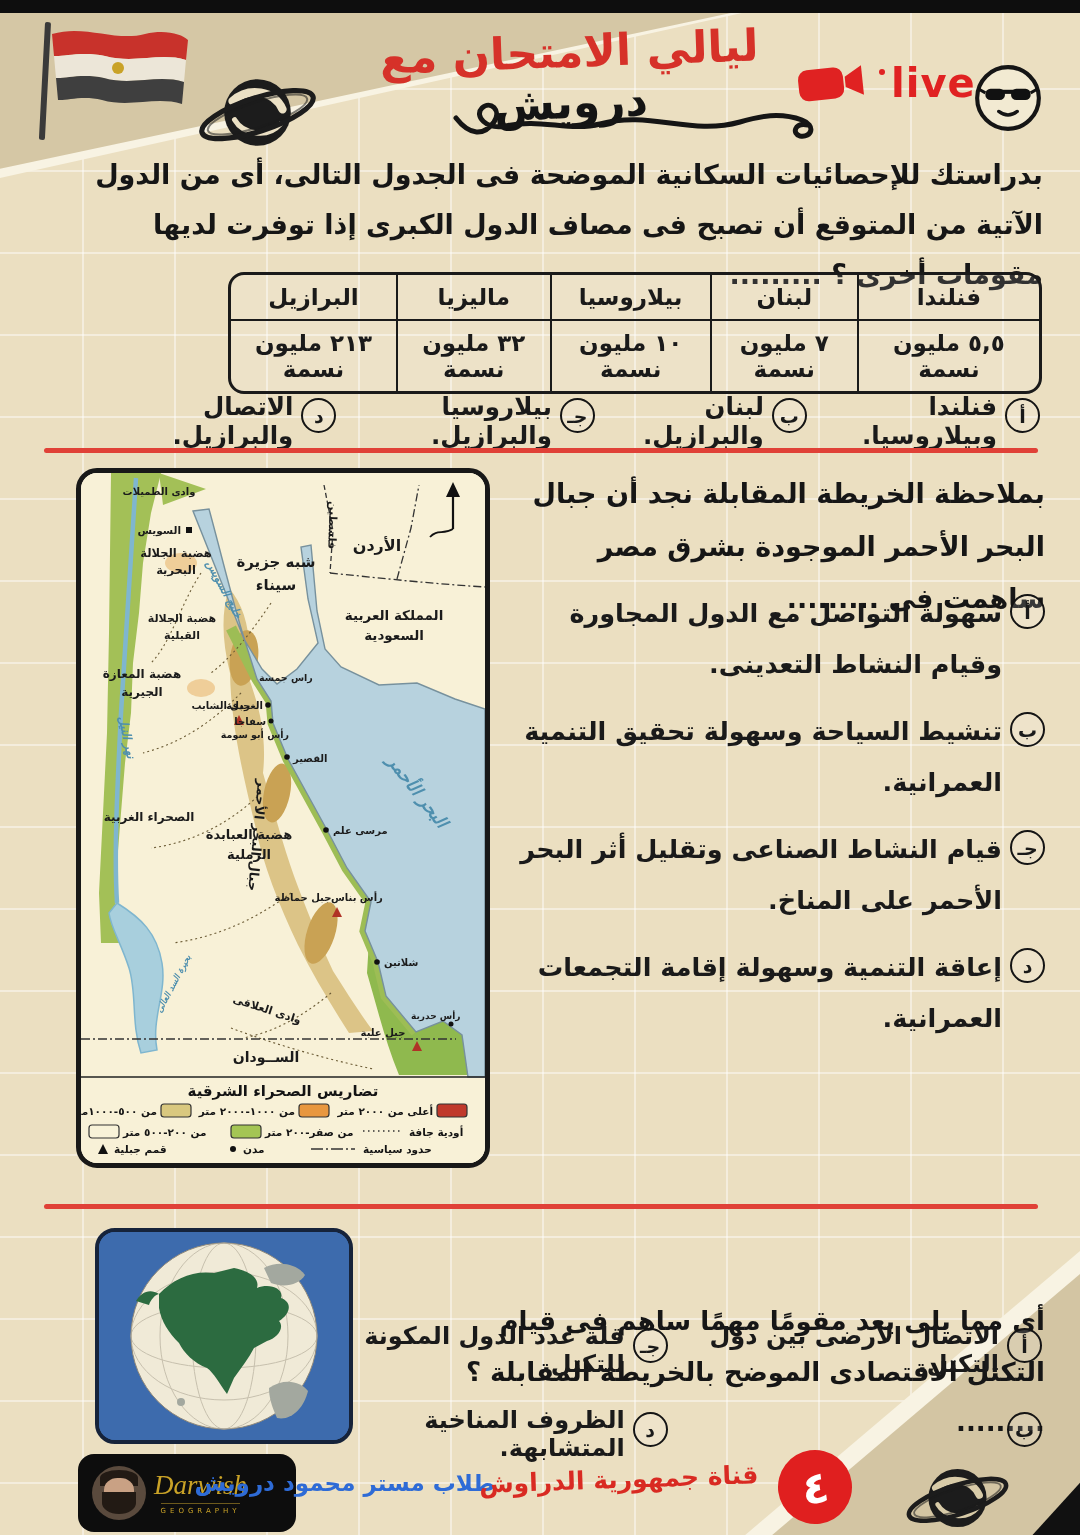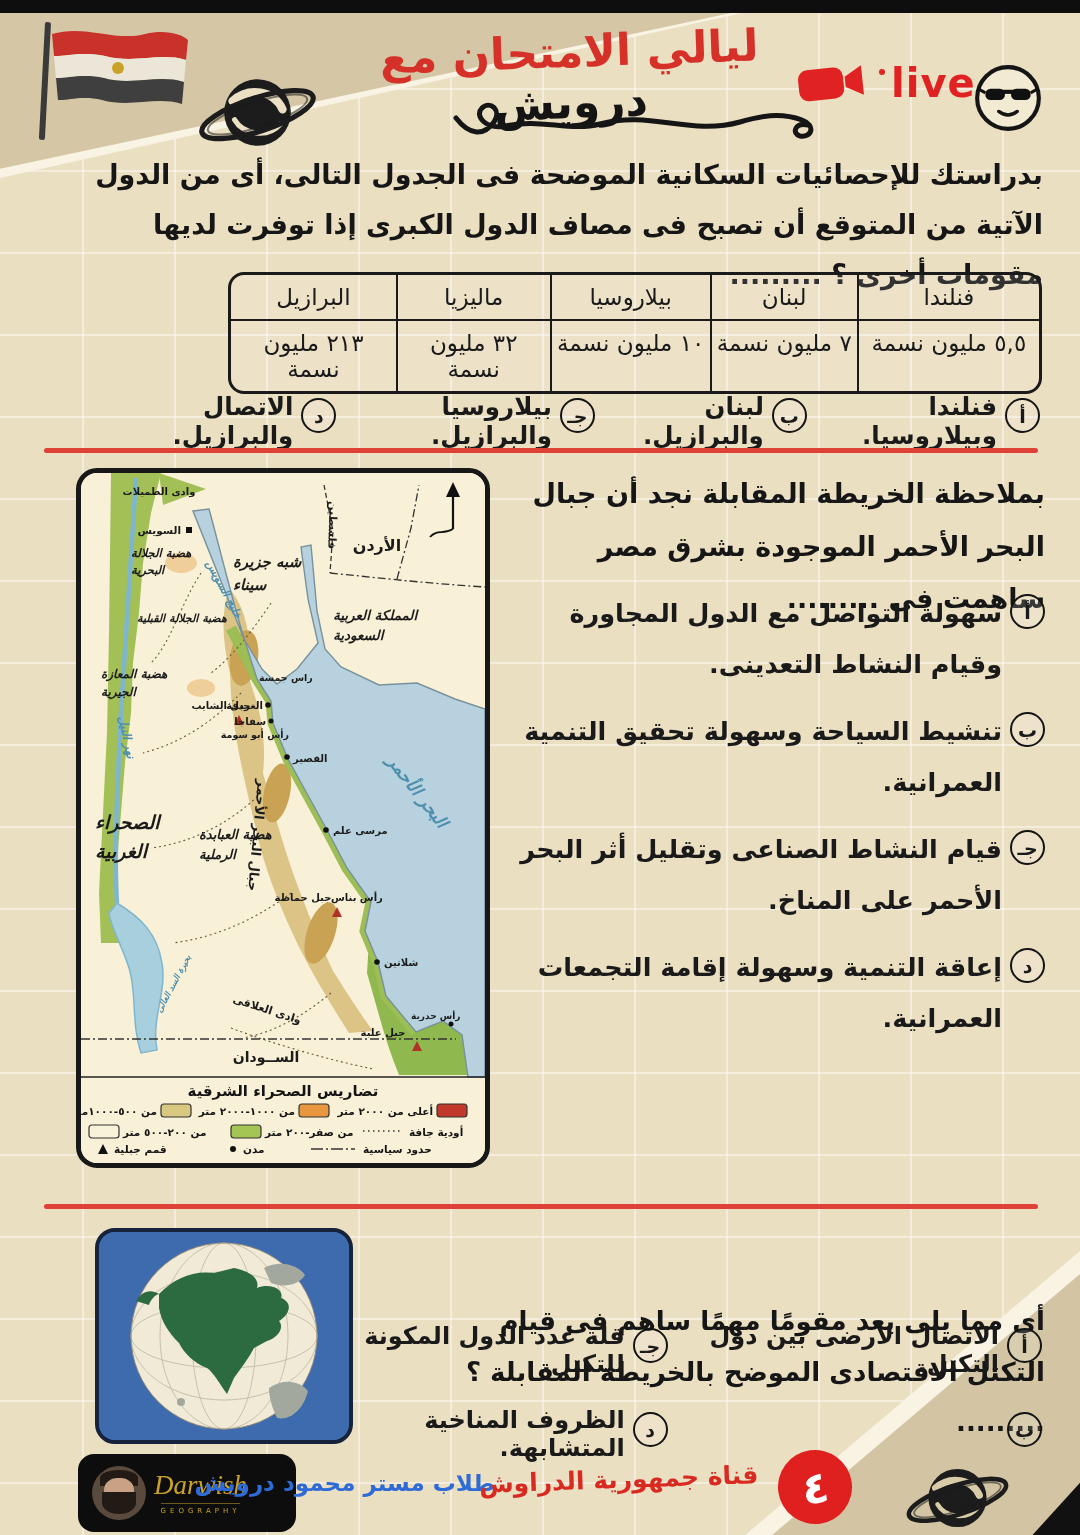--- a/index.html
+++ b/index.html
@@ -32,21 +32,21 @@
   .live-txt{color:#e02222;font-size:40px;font-weight:800;letter-spacing:1px;}
   .apos{width:6px;height:6px;border-radius:50%;background:#e02222;margin-bottom:22px;}
   
   .qtext{direction:rtl;text-align:right;font-weight:800;color:#161616;}
   #q1-text{left:95px;top:150px;width:948px;font-size:27px;line-height:1.85;}
   
   .ptable{left:228px;top:272px;width:808px;border:3px solid #1a1a1a;border-radius:16px;
     direction:rtl;overflow:hidden;background:rgba(255,255,255,0.12);}
   .trow{display:grid;grid-template-columns:1.35fr 1.1fr 1.2fr 1.15fr 1.25fr;}
   .trow.head{border-bottom:2.5px solid #1a1a1a;}
-  .tcell{padding:9px 4px;text-align:center;font-weight:400;font-size:23px;}
+  .tcell{padding:9px 4px;text-align:center;font-weight:700;font-size:23px;}
   .trow .tcell + .tcell{border-inline-start:2.5px solid #1a1a1a;}
   
   .letter{flex:0 0 auto;display:inline-flex;align-items:center;justify-content:center;
     width:31px;height:31px;border:2.3px solid #141414;border-radius:50%;
     font-size:19px;font-weight:800;margin-top:6px;background:rgba(255,255,255,.15);}
   .opt{display:flex;direction:rtl;gap:8px;align-items:flex-start;font-weight:800;}
   #q1-options{left:96px;top:392px;width:944px;display:flex;direction:rtl;
     justify-content:space-between;font-size:24.5px;}
   .redline{height:5px;background:#e04137;border-radius:3px;}
   #sep1{left:44px;top:448px;width:994px;}
@@ -75,22 +75,22 @@
   .avatar .face{position:absolute;left:12px;top:12px;width:30px;height:26px;border-radius:45%;background:#c9a184;}
   .avatar .beard{position:absolute;left:10px;top:26px;width:34px;height:22px;border-radius:0 0 50% 50%;background:#221a14;}
   .soc{display:flex;direction:rtl;align-items:center;gap:10px;}
   #yt-group{left:498px;top:1462px;width:270px;}
   #fb-group{left:243px;top:1466px;width:262px;}
   .yt-text{color:#d92a22;font-size:25px;font-weight:800;transform:rotate(-2deg);white-space:nowrap;}
   .fb-text{color:#2e6bd6;font-size:23px;font-weight:800;white-space:nowrap;}
   #page-num{left:778px;top:1450px;width:74px;height:74px;border-radius:50%;background:#e01f1f;
     color:#fff;display:flex;align-items:center;justify-content:center;font-size:44px;
     font-weight:800;transform:rotate(-8deg);}
-  .maplbl{direction:rtl;text-align:left;font-weight:bold;color:#1b1b1b;line-height:1.5;
-    font-family:"DejaVu Sans","Liberation Sans",sans-serif;font-style:italic;}
+  .maplbl{direction:rtl;text-align:center;font-weight:bold;color:#1b1b1b;line-height:1.5;
+    font-family:"DejaVu Sans","Liberation Sans",sans-serif;}
   svg text{font-family:"DejaVu Sans","Liberation Sans",sans-serif;}
 </style>
 </head>
 <body>
 
 <div id="page">
 
   <div class="abs fold-tl-hi"></div>
   <div class="abs fold-tl"></div>
   <div class="abs fold-br-hi"></div>
@@ -267,21 +267,21 @@
 
       <g fill="#4e8fae" font-weight="bold" font-style="italic">
         <text transform="translate(42,265) rotate(78)" font-size="12" text-anchor="middle">نهر النيل</text>
         <text transform="translate(140,118) rotate(62)" font-size="11" text-anchor="middle">خليج السويس</text>
         <text transform="translate(332,322) rotate(52)" font-size="17" letter-spacing="2" text-anchor="middle">البحر الأحمر</text>
         <text transform="translate(95,512) rotate(-62)" font-size="8.5" text-anchor="middle">بحيرة السد العالى</text>
       </g>
 
       <foreignObject x="152" y="78" width="86" height="110"><div class="maplbl" style="font-size:15px;">شبه جزيرة سيناء</div></foreignObject>
       <foreignObject x="252" y="132" width="122" height="80"><div class="maplbl" style="font-size:13.5px;">المملكة العربية السعودية</div></foreignObject>
-      <foreignObject x="14" y="335" width="108" height="75"><div class="maplbl" style="font-size:19px;">الصحراء الغربية</div></foreignObject>
+      <foreignObject x="14" y="335" width="108" height="75"><div class="maplbl" style="font-size:12px;">الصحراء الغربية</div></foreignObject>
       <foreignObject x="118" y="352" width="100" height="95"><div class="maplbl" style="font-size:13px;">هضبة العبابدة الرملية</div></foreignObject>
       <foreignObject x="20" y="192" width="82" height="90"><div class="maplbl" style="font-size:12px;">هضبة المعازة الجيرية</div></foreignObject>
       <foreignObject x="50" y="72" width="90" height="58"><div class="maplbl" style="font-size:11.5px;">هضبة الجلالة البحرية</div></foreignObject>
       <foreignObject x="56" y="138" width="90" height="58"><div class="maplbl" style="font-size:11px;">هضبة الجلالة القبلية</div></foreignObject>
 
       <g>
         <line x1="0" y1="604" x2="404" y2="604" stroke="#222" stroke-width="1.6"></line>
         <text x="202" y="623" font-size="15" font-weight="bold" text-anchor="middle" fill="#141414">تضاريس الصحراء الشرقية</text>
         <g font-size="10.5" font-weight="bold" fill="#141414">
           <rect x="356" y="631" width="30" height="13" rx="3" fill="#c0392b" stroke="#333" stroke-width="1.2"></rect>

